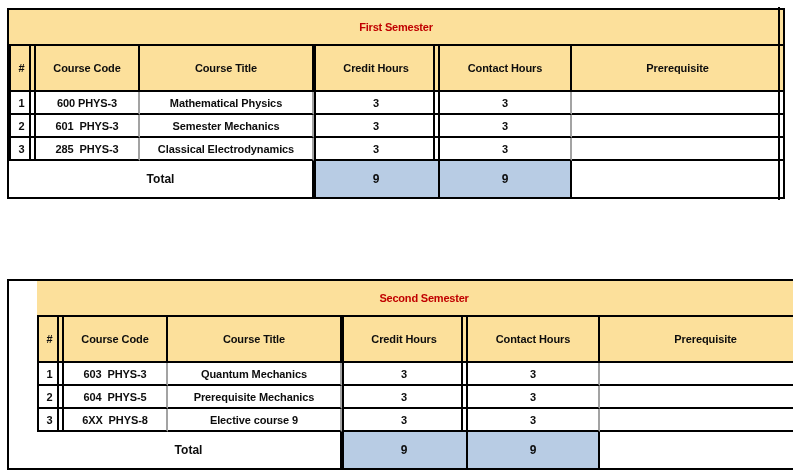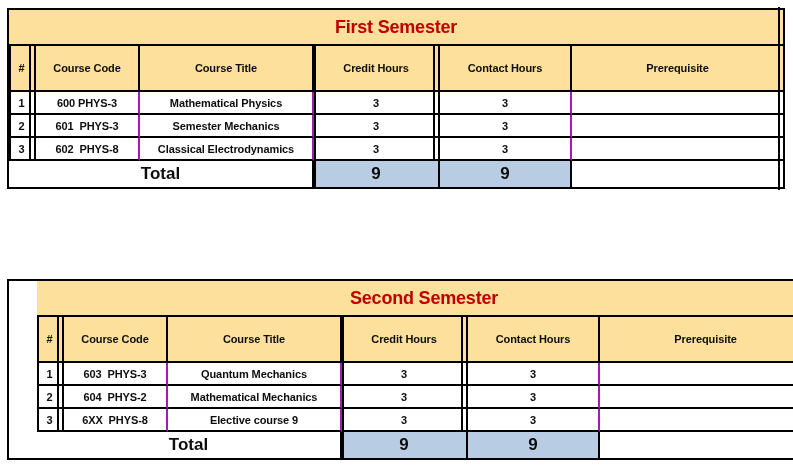--- a/index.html
+++ b/index.html
@@ -55,21 +55,21 @@
   
   .sem-table {
     border: 2px solid #000000;
   }
 
   
   .title-row td {
     height: 36px;
     background: #FCE09B;
     color: #C00000;
-    font-size: 18px;
+    font-size: 11px;
     letter-spacing: -0.2px;
     border-bottom: 2px solid #000000;
     margin-top: 8px;
   }
 
   
   .head-row td {
     height: 46px;
     background: #FCE09B;
     font-size: 11px;
@@ -79,21 +79,21 @@
   }
   .head-row td:last-child { border-right: none; text-align: center; }
 
   
   .data-row td {
     height: 23px;
     background: #ffffff;
     font-size: 11px;
     letter-spacing: -0.1px;
     border-bottom: 2px solid #000000;
-    border-right: 2px solid #a21caf;
+    border-right: 2px solid #a3a3a3;
   }
   .data-row td:last-child { border-right: none; }
   .data-row.last-data td { border-bottom: 2px solid #000000; }
 
   
   td.dbl-right {
     border-right: 2px solid #000000;
     box-shadow: 3px 0 0 -1px #000000 inset;
   }
   .head-row td.dbl-right,
@@ -105,23 +105,23 @@
     position: absolute;
     top: -3px;
     bottom: -3px;
     right: 3px;
     width: 2px;
     background: #000000;
   }
 
   
   .total-row td {
-    height: 26px;
-    background: #ffffff;
-    font-size: 17px;
+    height: 36px;
+    background: #ffffff;
+    font-size: 12px;
     border-right: 2px solid #000000;
     border-bottom: none;
   }
   .total-row td:last-child { border-right: none; }
   .total-row td.total-fill {
     background: #B8CCE4;
   }
 
   
   col.c-num    { width: 27px;  }
@@ -169,21 +169,21 @@
       <tr class="data-row">
         <td class="dbl-right">2</td>
         <td>601  PHYS-3</td>
         <td>Semester Mechanics</td>
         <td class="dbl-right">3</td>
         <td>3</td>
         <td></td>
       </tr>
       <tr class="data-row last-data">
         <td class="dbl-right">3</td>
-        <td>602  PHYS-8</td>
+        <td>285  PHYS-3</td>
         <td>Classical Electrodynamics</td>
         <td class="dbl-right">3</td>
         <td>3</td>
         <td></td>
       </tr>
 
       <tr class="total-row">
         <td colspan="3">Total</td>
         <td class="total-fill dbl-right">9</td>
         <td class="total-fill">9</td>
@@ -217,22 +217,22 @@
       <tr class="data-row">
         <td class="dbl-right">1</td>
         <td>603  PHYS-3</td>
         <td>Quantum Mechanics</td>
         <td class="dbl-right">3</td>
         <td>3</td>
         <td></td>
       </tr>
       <tr class="data-row">
         <td class="dbl-right">2</td>
-        <td>604  PHYS-2</td>
-        <td>Mathematical Mechanics</td>
+        <td>604  PHYS-5</td>
+        <td>Prerequisite Mechanics</td>
         <td class="dbl-right">3</td>
         <td>3</td>
         <td></td>
       </tr>
       <tr class="data-row last-data">
         <td class="dbl-right">3</td>
         <td>6XX  PHYS-8</td>
         <td>Elective course 9</td>
         <td class="dbl-right">3</td>
         <td>3</td>

